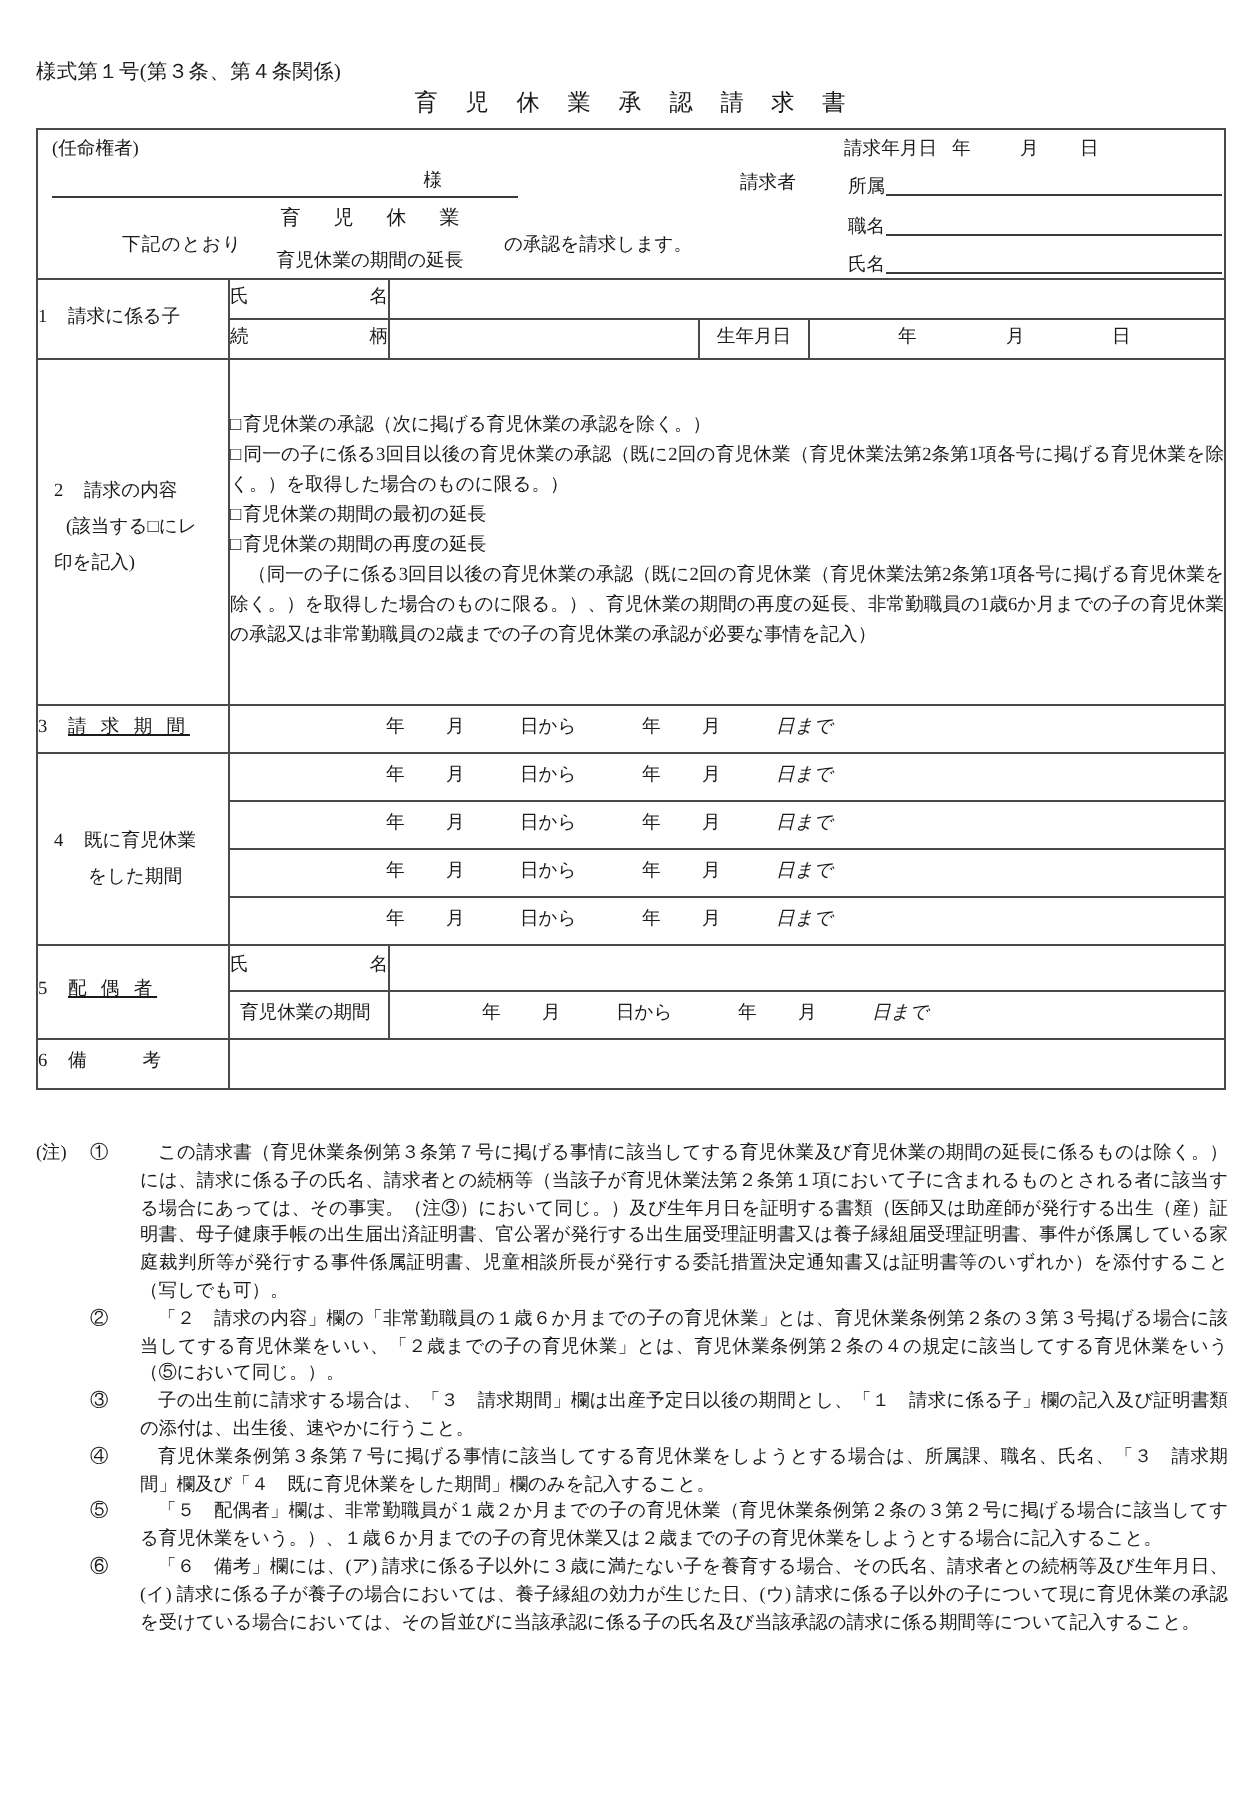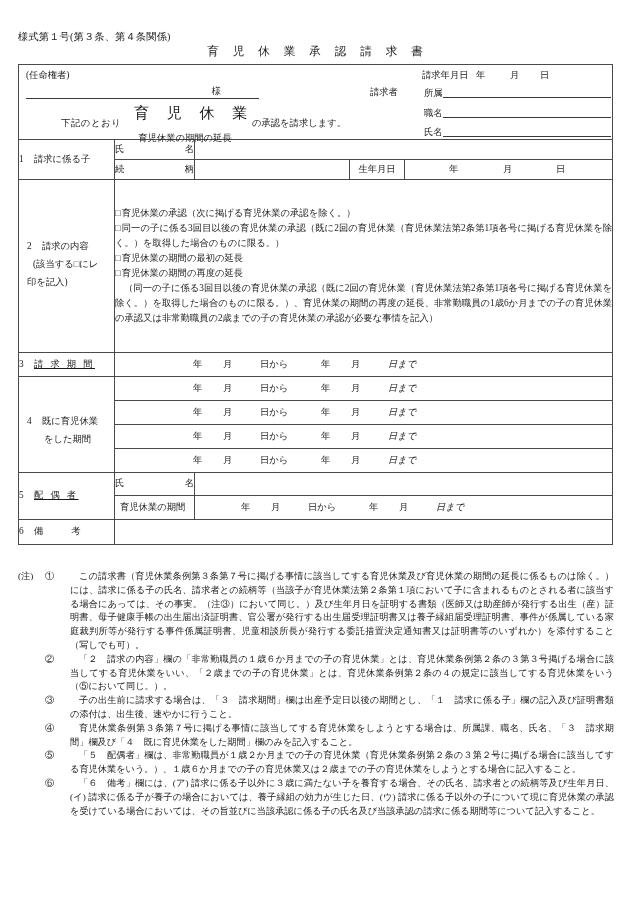--- a/index.html
+++ b/index.html
@@ -89,21 +89,21 @@
 
   .shitaki {
     position: absolute; left: 42px; top: 52px;
     font-size: 9.3px; letter-spacing: 0.6px; white-space: nowrap;
   }
   .leave-stack {
     position: absolute; left: 108px; top: 38px;
     width: 116px; text-align: center;
   }
   .leave-stack .l1 {
-    font-size: 15px; letter-spacing: 7px; text-indent: 7px;
+    font-size: 10px; letter-spacing: 7px; text-indent: 7px;
     white-space: nowrap;
   }
   .leave-stack .l2 {
     font-size: 9.3px; margin-top: 7px; white-space: nowrap;
   }
   .shonin {
     position: absolute; left: 233px; top: 52px;
     font-size: 9.3px; white-space: nowrap;
   }
   .requester-label {

